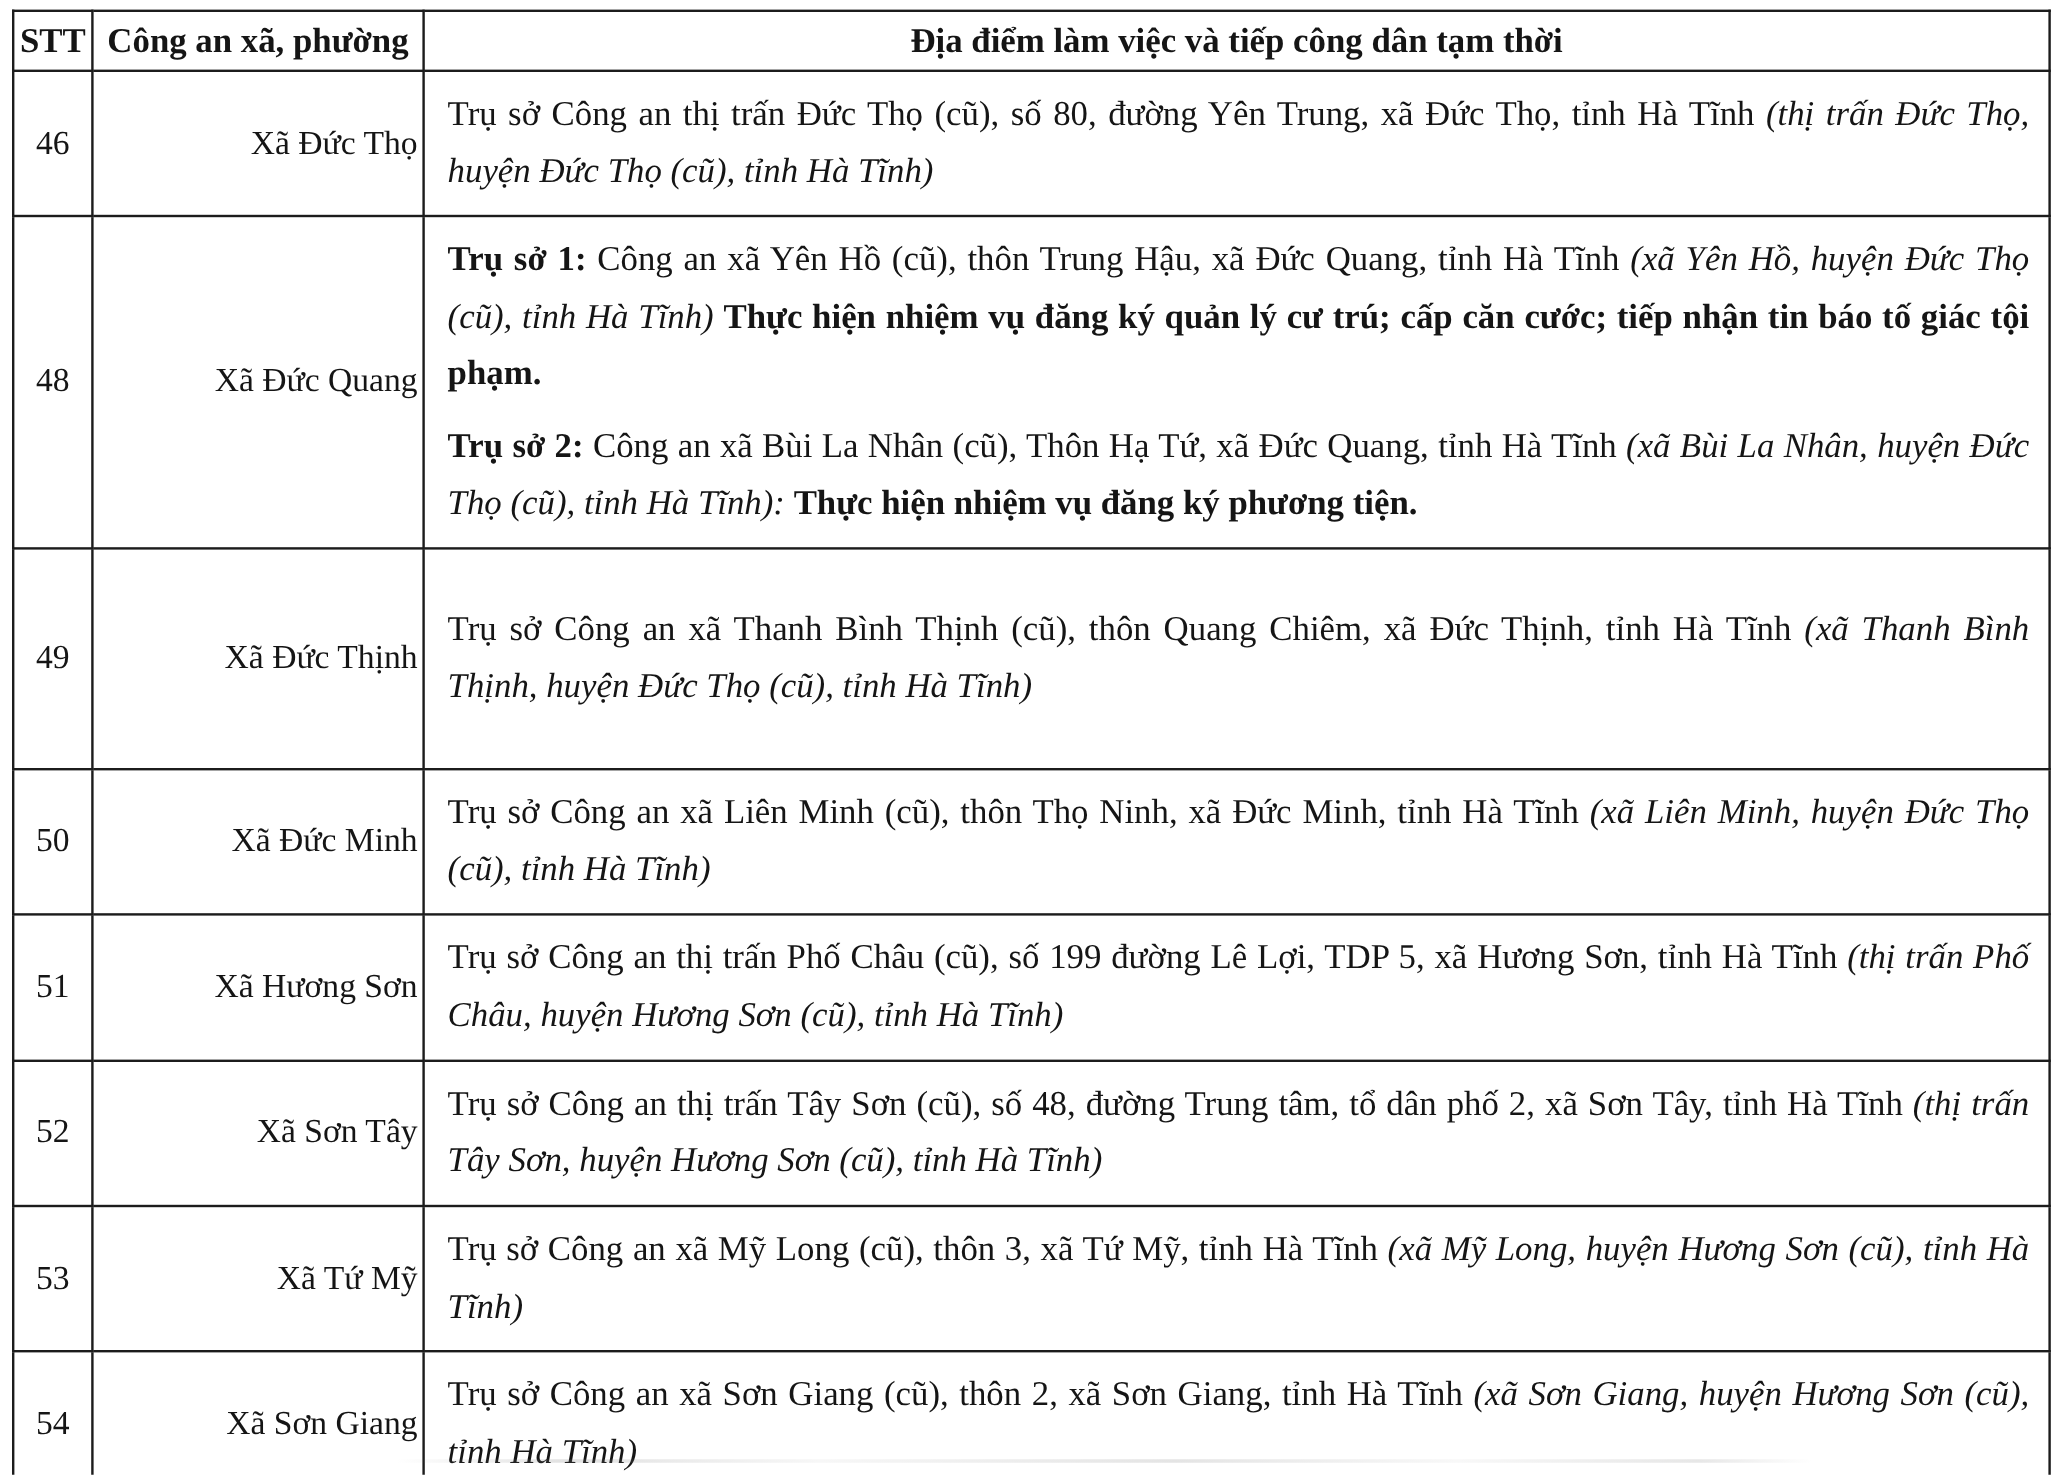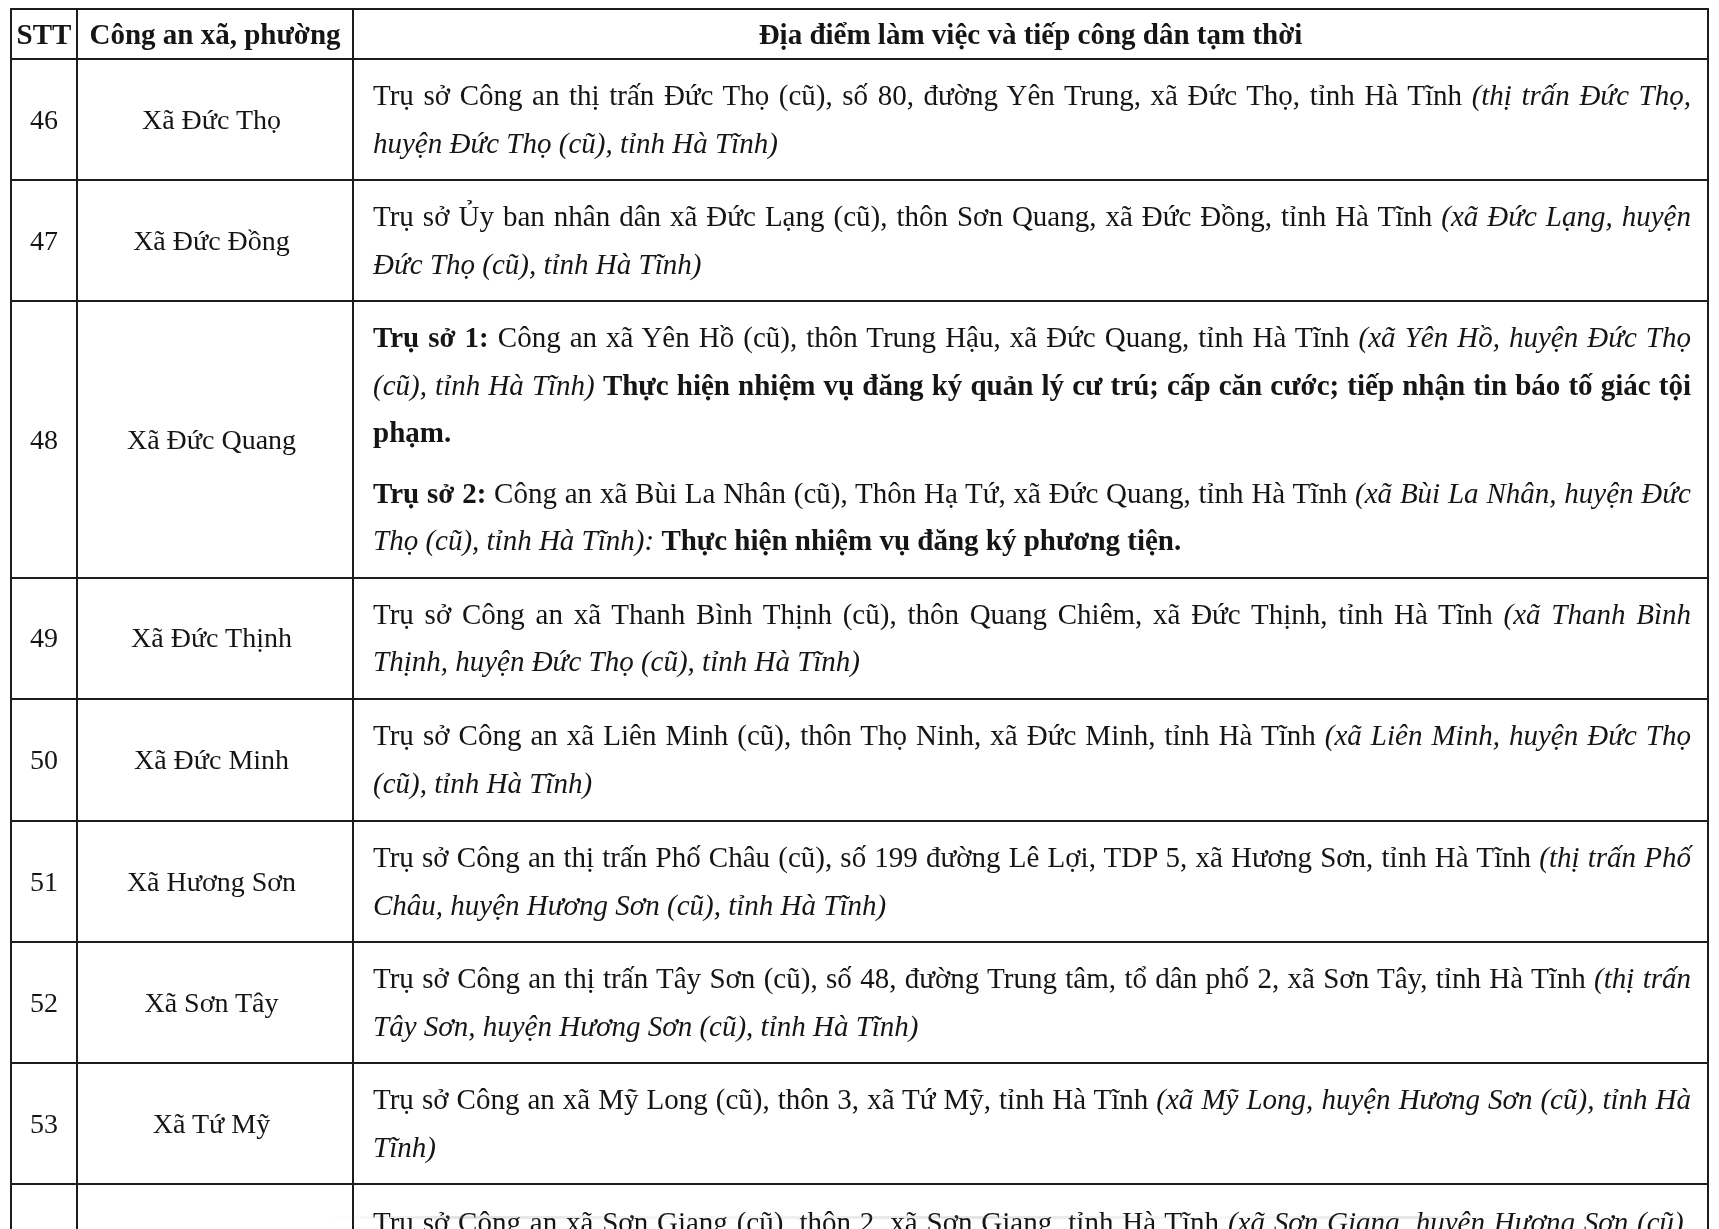--- a/index.html
+++ b/index.html
@@ -35,22 +35,22 @@
     text-align: center;
     padding: 2px 4px;
   }
   td.c-stt {
     font-size: 28px;
     text-align: center;
     padding: 2px 4px;
   }
   td.c-unit {
     font-size: 28px;
-    text-align: center;
-    padding: 2px 24px 2px 17px;
+    text-align: right;
+    padding: 2px 4px 2px 17px;
   }
   td.c-loc {
     font-size: 29px;
     line-height: 1.64;
     text-align: justify;
     padding: 12px 16px 12px 19px;
   }
   td.c-loc p + p { margin-top: 13px; }
   .rn  { font-style: normal; font-weight: normal; }
   .ri  { font-style: italic; font-weight: normal; }
@@ -99,27 +99,20 @@
     </thead>
     <tbody>
         <tr>
           <td class="c-stt">46</td>
           <td class="c-unit">Xã Đức Thọ</td>
           <td class="c-loc">
             <p><span class="rn">Trụ sở Công an thị trấn Đức Thọ (cũ), số 80, đường Yên Trung, xã Đức Thọ, tỉnh Hà Tĩnh </span><span class="ri">(thị trấn Đức Thọ, huyện Đức Thọ (cũ), tỉnh Hà Tĩnh)</span></p>
           </td>
         </tr>
         <tr>
-          <td class="c-stt">47</td>
-          <td class="c-unit">Xã Đức Đồng</td>
-          <td class="c-loc">
-            <p><span class="rn">Trụ sở Ủy ban nhân dân xã Đức Lạng (cũ), thôn Sơn Quang, xã Đức Đồng, tỉnh Hà Tĩnh </span><span class="ri">(xã Đức Lạng, huyện Đức Thọ (cũ), tỉnh Hà Tĩnh)</span></p>
-          </td>
-        </tr>
-        <tr>
           <td class="c-stt">48</td>
           <td class="c-unit">Xã Đức Quang</td>
           <td class="c-loc">
             <p><span class="rb">Trụ sở 1:</span><span class="rn"> Công an xã Yên Hồ (cũ), thôn Trung Hậu, xã Đức Quang, tỉnh Hà Tĩnh </span><span class="ri">(xã Yên Hồ, huyện Đức Thọ (cũ), tỉnh Hà Tĩnh)</span><span class="rn"> </span><span class="rbi">Thực hiện nhiệm vụ đăng ký quản lý cư trú; cấp căn cước; tiếp nhận tin báo tố giác tội phạm.</span></p>
             <p><span class="rb">Trụ sở 2:</span><span class="rn"> Công an xã Bùi La Nhân (cũ), Thôn Hạ Tứ, xã Đức Quang, tỉnh Hà Tĩnh </span><span class="ri">(xã Bùi La Nhân, huyện Đức Thọ (cũ), tỉnh Hà Tĩnh):</span><span class="rn"> </span><span class="rbi">Thực hiện nhiệm vụ đăng ký phương tiện.</span></p>
           </td>
         </tr>
         <tr>
           <td class="c-stt">49</td>
           <td class="c-unit">Xã Đức Thịnh</td>

